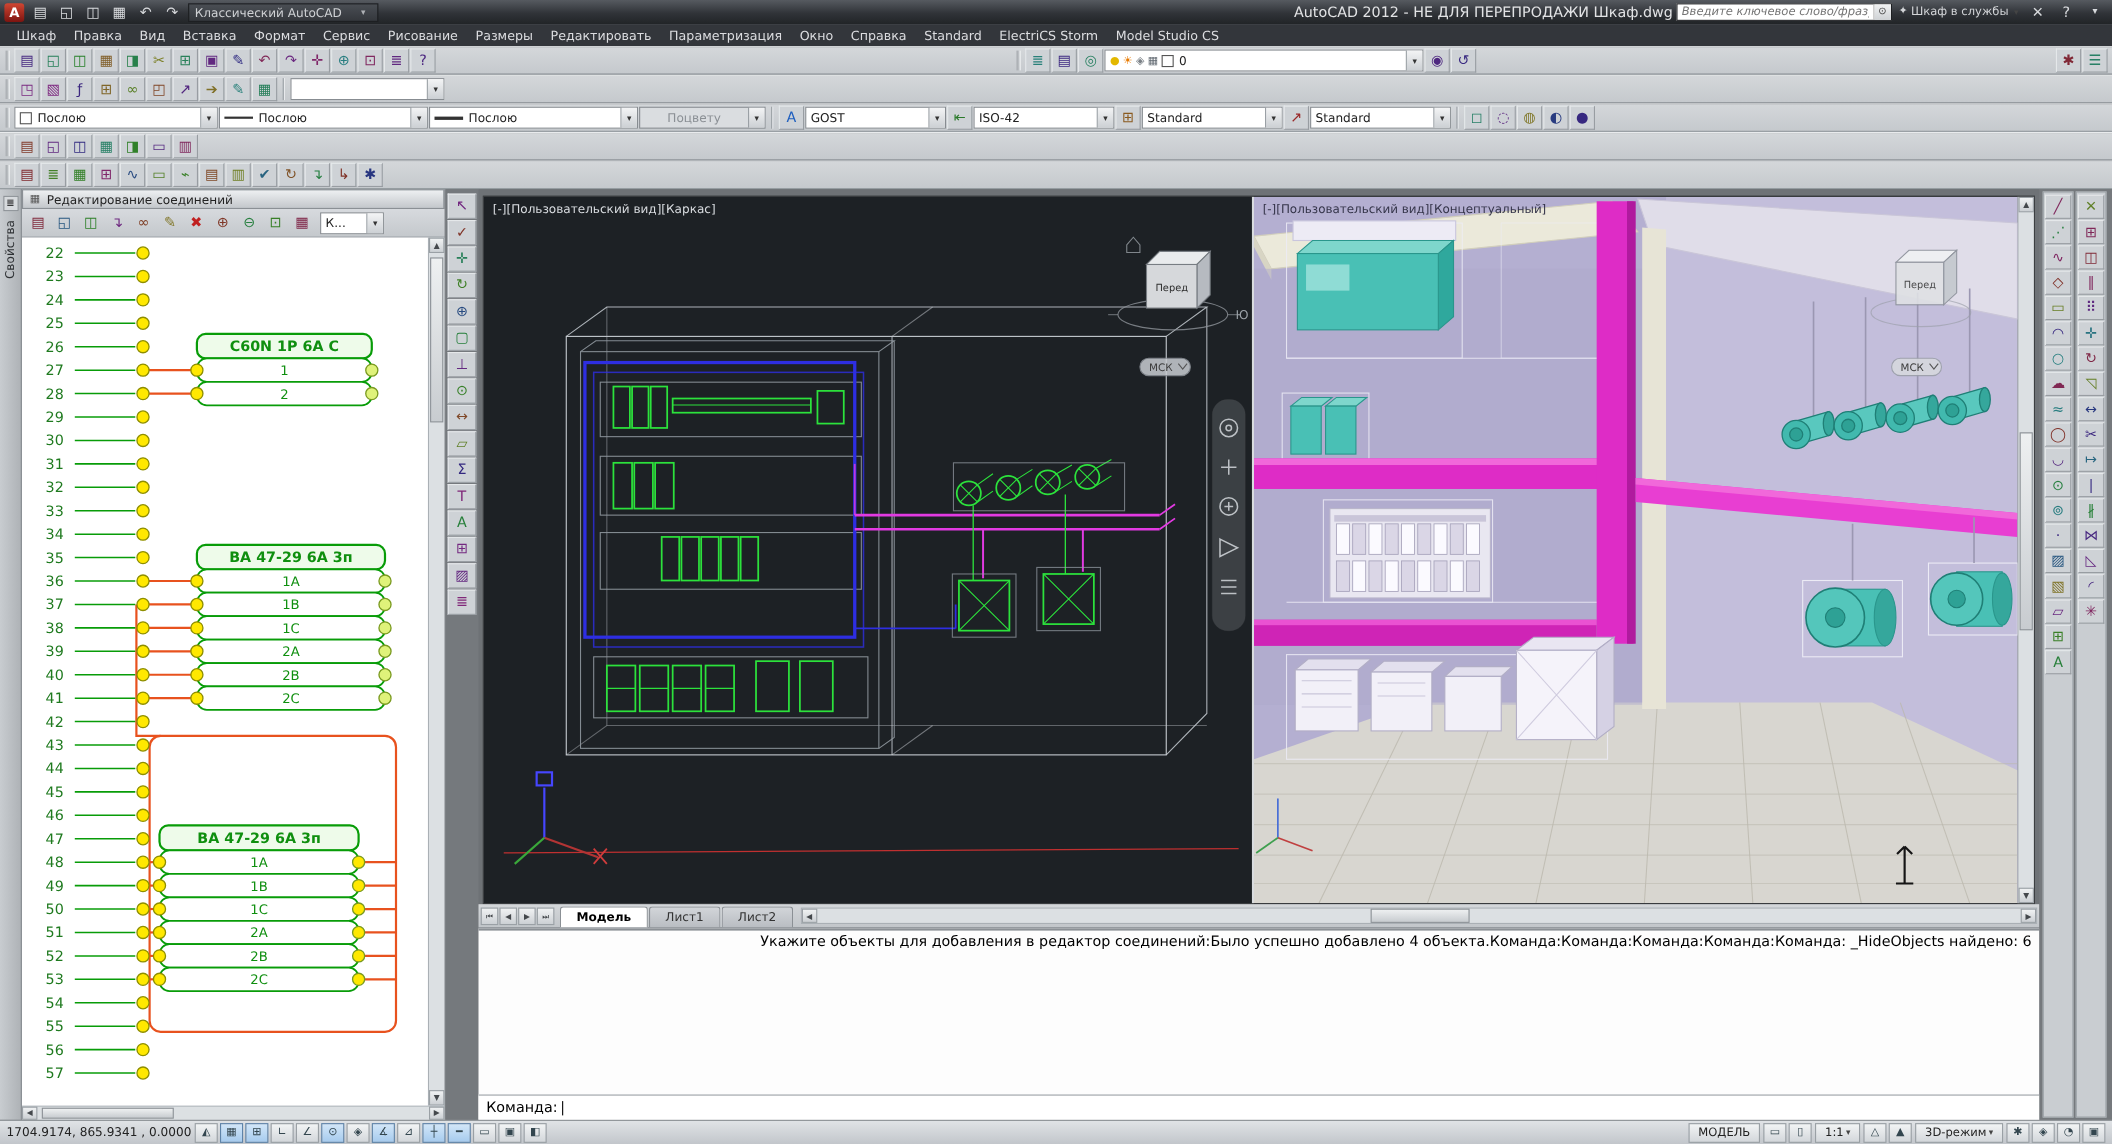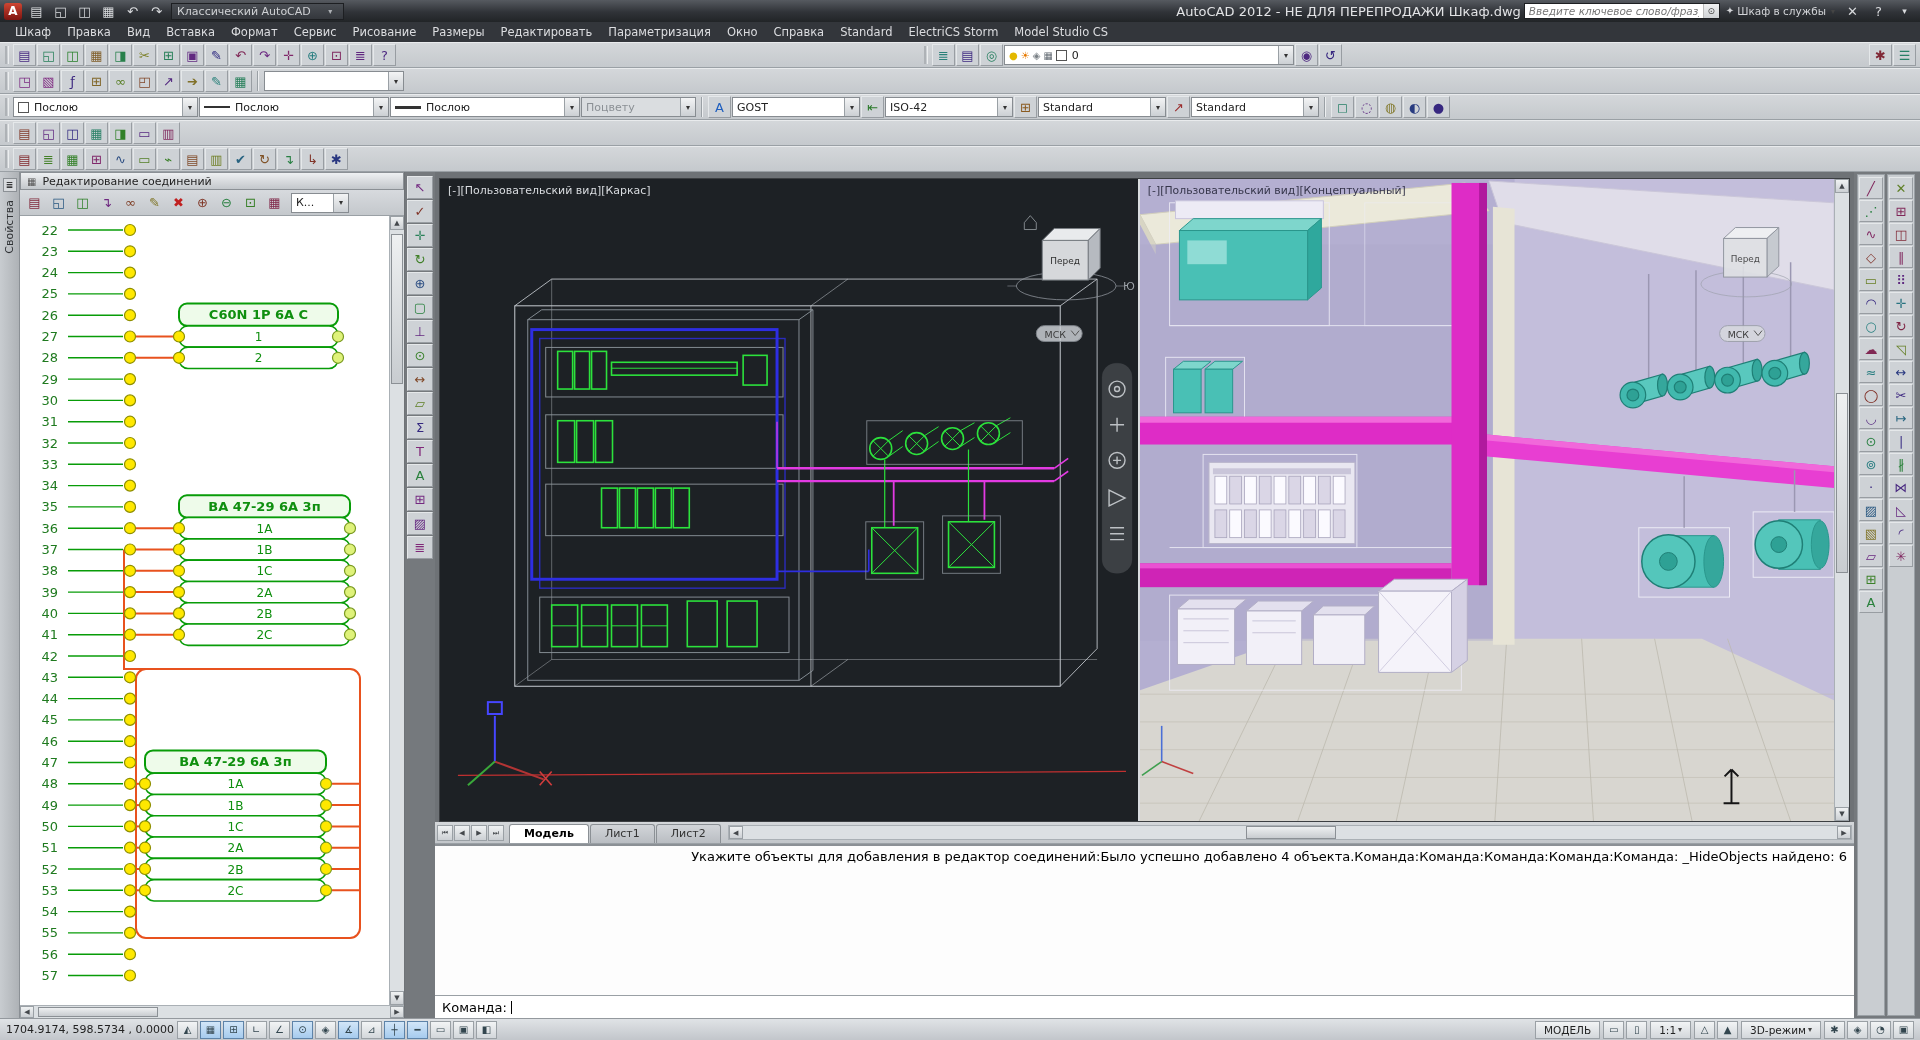--- a/index.html
+++ b/index.html
@@ -28,21 +28,21 @@
 
 .tb-row{height:26px;background:linear-gradient(#d4d7da,#c5c9cd);border-top:1px solid #e9ebed;border-bottom:1px solid #9aa0a5;display:flex;align-items:center;padding:0 4px;gap:1px;flex:0 0 auto;}
 .grip{width:4px;height:18px;border-left:2px solid #aeb2b6;border-right:1px solid #eceeef;margin:0 3px 0 1px;}
 .tbtn{width:23px;height:22px;display:flex;align-items:center;justify-content:center;border:1px solid transparent;flex:0 0 auto;}
 .tb-row .tbtn{border-color:#e5e8ea #989da2 #989da2 #e5e8ea;background:#ced2d6;}
 .glyph{font-size:13px;line-height:1;}
 .sep{width:2px;height:20px;border-left:1px solid #9aa0a5;border-right:1px solid #eceef0;margin:0 4px;}
 .combo{height:20px;background:#fff;border:1px solid #878c91;display:flex;align-items:center;font-size:11px;padding-left:4px;color:#222;flex:0 0 auto;}
 .combo-val{flex:1;overflow:hidden;white-space:nowrap;}
 .combo-arrow{margin-left:4px;width:15px;height:100%;background:linear-gradient(#f3f4f5,#ccd0d4);border-left:1px solid #9aa0a5;display:flex;align-items:center;justify-content:center;font-size:8px;color:#333;flex:0 0 auto;}
-.combo.disabled{background:#dadde0;color:#8b9095;}
+.combo.disabled{background:#dadde0;color:#8b9095;text-align:center;}
 .swatch{width:11px;height:11px;background:#fff;border:1px solid #555;margin-right:5px;flex:0 0 auto;}
 .ltprev{width:26px;border-top:2px solid #333;margin-right:5px;flex:0 0 auto;}
 .lwprev{width:26px;border-top:3px solid #333;margin-right:5px;flex:0 0 auto;}
 .lc-ico{font-size:10px;margin-right:3px;}
 .ml-auto{margin-left:auto;}
 
 
 .main{flex:1;display:flex;min-height:0;}
 .props-strip{width:20px;background:linear-gradient(90deg,#c8ccd0,#aeb2b6);border-right:1px solid #8b9095;display:flex;flex-direction:column;align-items:center;padding-top:6px;gap:8px;flex:0 0 auto;}
 .props-strip .vtext{writing-mode:vertical-rl;transform:rotate(180deg);font-size:11px;color:#2f3235;}
@@ -1185,21 +1185,21 @@
           <span class="glyph" style="color: rgb(72, 40, 128);">◜</span>
         </div>
         <div class="tbtn">
           <span class="glyph" style="color: rgb(128, 40, 97);">✳</span>
         </div>
       </div>
   </div>
 </div>
 
 <div class="statusbar">
-  <span class="coords">1704.9174, 598.5734 , 0.0000</span>
+  <span class="coords">1704.9174, 865.9341 , 0.0000</span>
   <div id="sb-toggles" style="display:flex;gap:2px;">
       <div class="sbtn">◭</div>
       <div class="sbtn active">▦</div>
       <div class="sbtn active">⊞</div>
       <div class="sbtn">∟</div>
       <div class="sbtn">∠</div>
       <div class="sbtn active">⊙</div>
       <div class="sbtn">◈</div>
       <div class="sbtn active">∡</div>
       <div class="sbtn">⊿</div>

